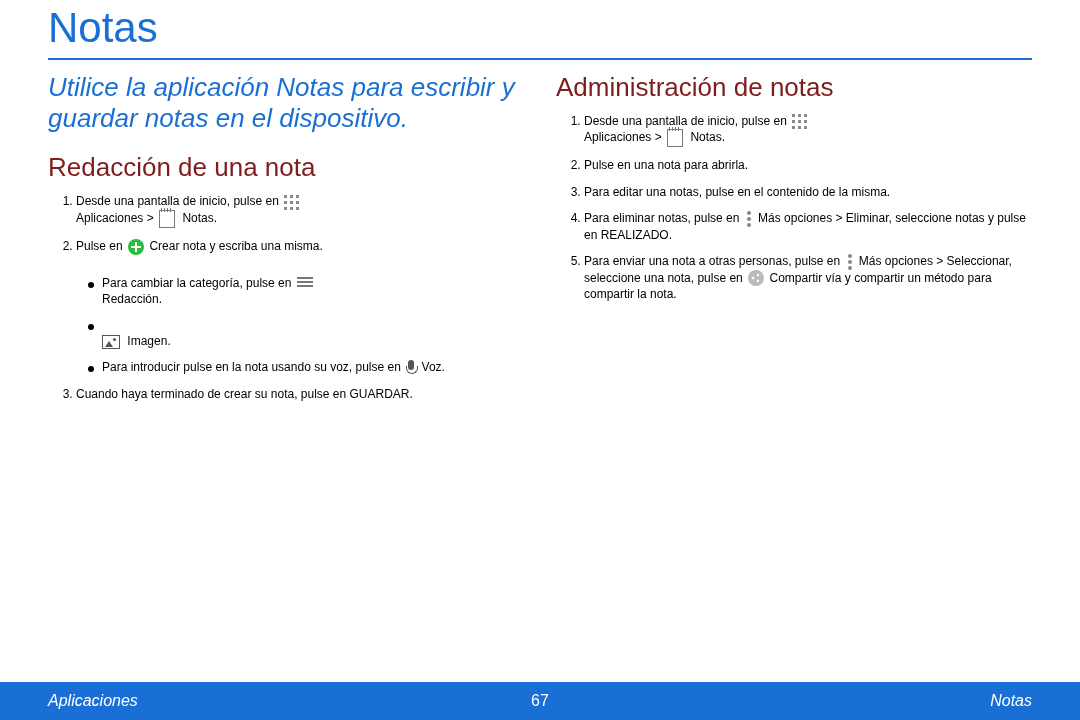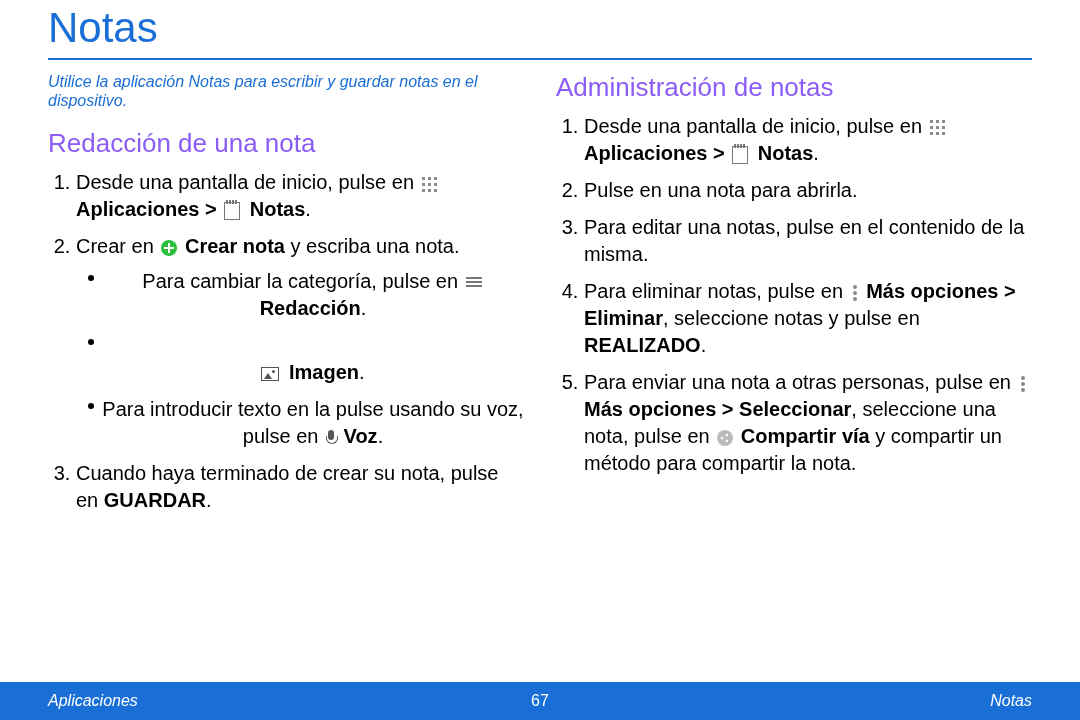--- a/index.html
+++ b/index.html
@@ -25,59 +25,58 @@
     margin-bottom: 12px;
   }
   .columns {
     display: flex;
     gap: 32px;
   }
   .col { flex: 1; min-width: 0; }
   .intro {
     color: #1a6fd6;
     font-style: italic;
-    font-size: 16px;
+    font-size: 26px;
     line-height: 1.2;
     margin-bottom: 18px;
   }
   .section-h {
-    color: #8b5cf6;
+    color: #7f1d1d;
     font-size: 26px;
     font-weight: 400;
     margin-bottom: 10px;
   }
   ol.steps {
     list-style: decimal;
     padding-left: 28px;
-    font-size: 20px;
+    font-size: 12px;
     color: #000;
   }
   ol.steps > li {
     margin-bottom: 10px;
     line-height: 1.35;
   }
   ul.sub {
     list-style: none;
     padding-left: 12px;
-    margin-top: 8px;
-    text-align: center;
+    margin-top: 20px;
   }
   ul.sub > li {
     margin-bottom: 10px;
     position: relative;
     padding-left: 14px;
   }
   ul.sub > li::before {
     content: "";
     position: absolute;
     left: 0; top: 7px;
     width: 6px; height: 6px;
     background: #000; border-radius: 50%;
   }
-  b { font-weight: 700; }
+  b { font-weight: 400; }
 
   .icon {
     display: inline-block;
     vertical-align: middle;
     position: relative;
   }
   .icon-apps {
     width: 15px; height: 15px;
     margin: 0 2px;
   }
@@ -192,37 +191,37 @@
           <span class="icon icon-apps">
             <span class="dot" style="left:0;top:0"></span><span class="dot" style="left:6px;top:0"></span><span class="dot" style="left:12px;top:0"></span>
             <span class="dot" style="left:0;top:6px"></span><span class="dot" style="left:6px;top:6px"></span><span class="dot" style="left:12px;top:6px"></span>
             <span class="dot" style="left:0;top:12px"></span><span class="dot" style="left:6px;top:12px"></span><span class="dot" style="left:12px;top:12px"></span>
           </span><br>
           <b>Aplicaciones &gt; </b>
           <span class="icon icon-memo"></span>
           <b> Notas</b>.
         </li>
         <li>
-          <span>Crear en </span>
+          <span>Pulse en </span>
           <span class="icon icon-plus"></span>
           <b> Crear nota</b>
-          <span> y escriba una nota.</span>
+          <span> y escriba una misma.</span>
           <ul class="sub">
             <li>
               <span>Para cambiar la categoría, pulse en </span>
               <span class="icon icon-list"></span><br>
               <b>Redacción</b>.
             </li>
             <li>
               <br>
               <span class="icon icon-image"></span>
               <b> Imagen</b>.
             </li>
             <li>
-              <span>Para introducir texto en la pulse usando su voz, pulse en </span>
+              <span>Para introducir pulse en la nota usando su voz, pulse en </span>
               <span class="icon icon-mic"></span>
               <b> Voz</b>.
             </li>
           </ul>
         </li>
         <li>
           <span>Cuando haya terminado de crear su nota, pulse en </span>
           <b>GUARDAR</b>.
         </li>
       </ol>

